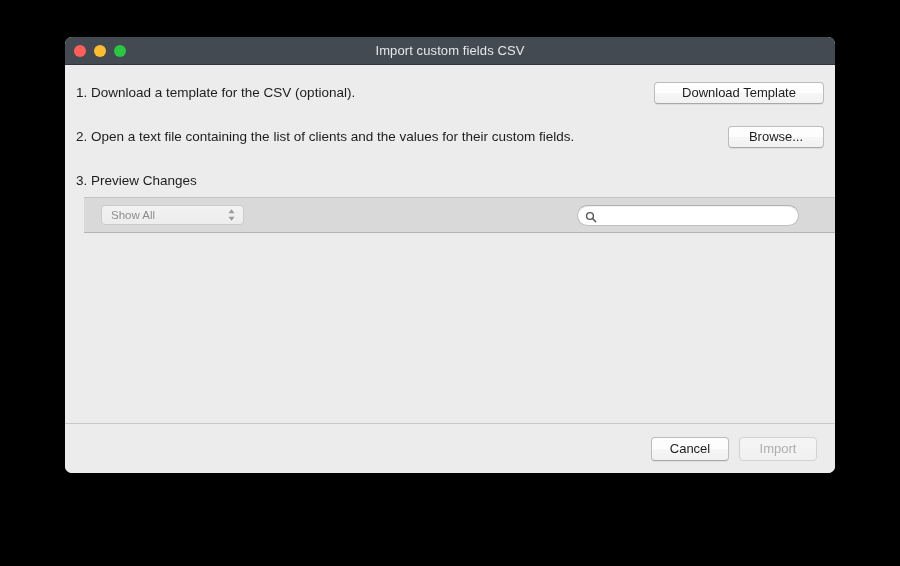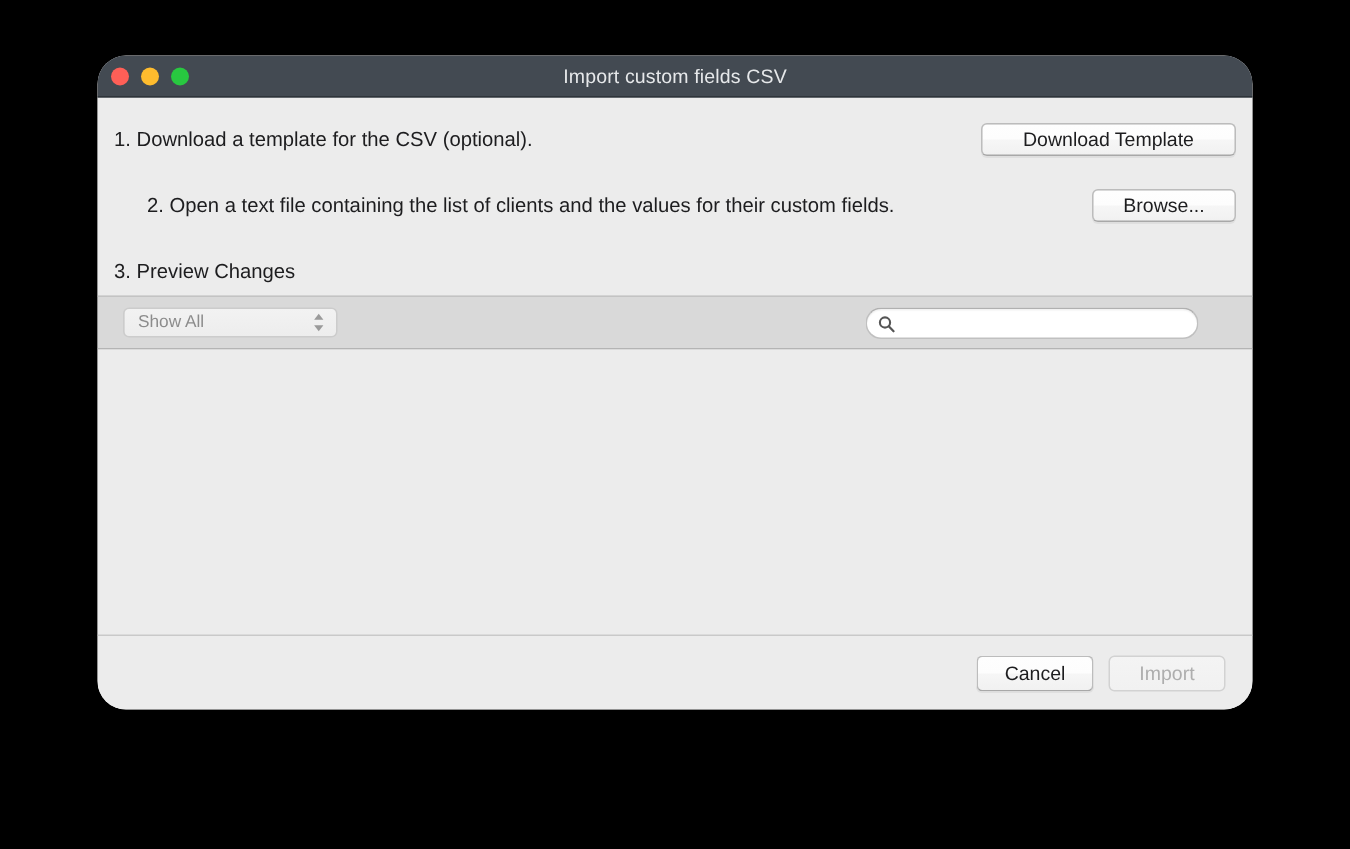--- a/index.html
+++ b/index.html
@@ -15,21 +15,21 @@
     -webkit-font-smoothing: antialiased;
   }
 
   
   .window {
     position: absolute;
     left: 65px;
     top: 37px;
     width: 770px;
     height: 436px;
-    border-radius: 19px;
+    border-radius: 7px;
     background: #ececec;
     box-shadow: 0 0 0 0.5px rgba(0,0,0,0.55);
     overflow: hidden;
     display: flex;
     flex-direction: column;
   }
 
   
   .titlebar {
     position: relative;
@@ -76,21 +76,21 @@
   }
   .step-row {
     display: flex;
     align-items: center;
     justify-content: space-between;
     padding: 12px 11px 0 11px;
     min-height: 44px;
     box-sizing: border-box;
   }
   .step-row.r1 { height: 44px; }
-  .step-row.r2 { height: 44px; margin-left: 22px; }
+  .step-row.r2 { height: 44px; }
   .step-row.r3 { height: 36px; }
   .step-text {
     font-size: 13.5px;
     color: #1d1d1f;
     line-height: 1.2;
     white-space: nowrap;
   }
 
   
   .btn {
@@ -123,20 +123,21 @@
     background: #d9d9d9;
     border-top: 1px solid #c3c3c3;
     border-bottom: 1px solid #b4b4b4;
     height: 36px;
     flex: 0 0 36px;
     display: flex;
     align-items: center;
     justify-content: space-between;
     padding: 0 36px 0 17px;
     box-sizing: border-box;
+    margin-left: 19px;
   }
 
   
   .popup {
     position: relative;
     width: 143px;
     height: 20px;
     box-sizing: border-box;
     border: 1px solid #cccccc;
     border-radius: 4px;

